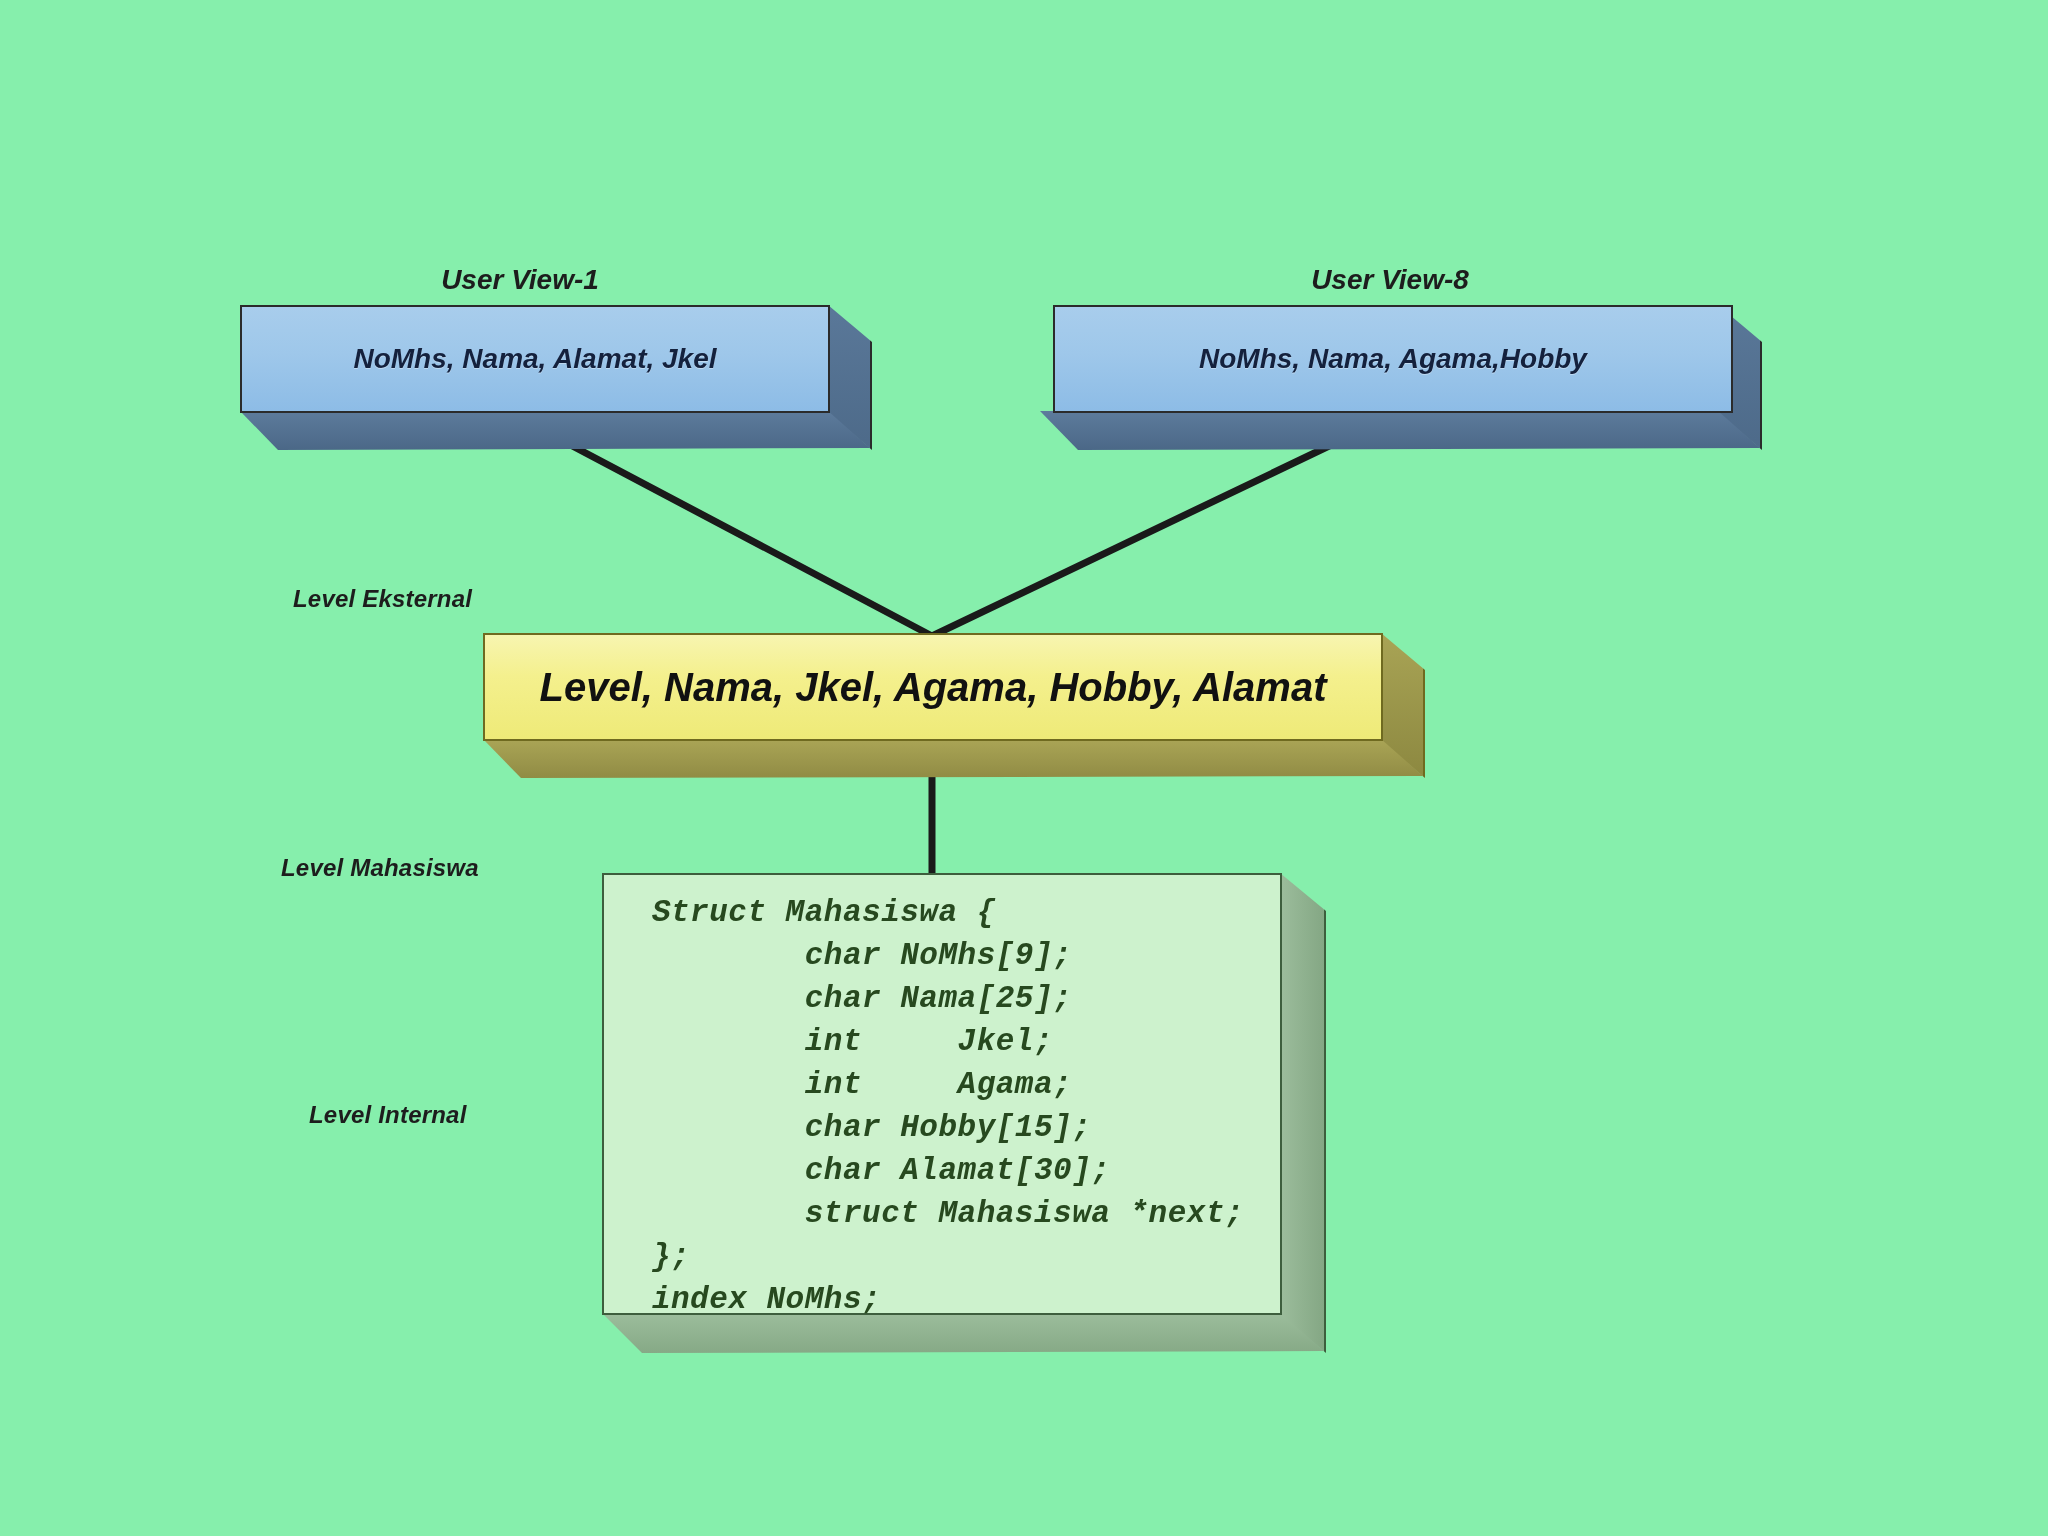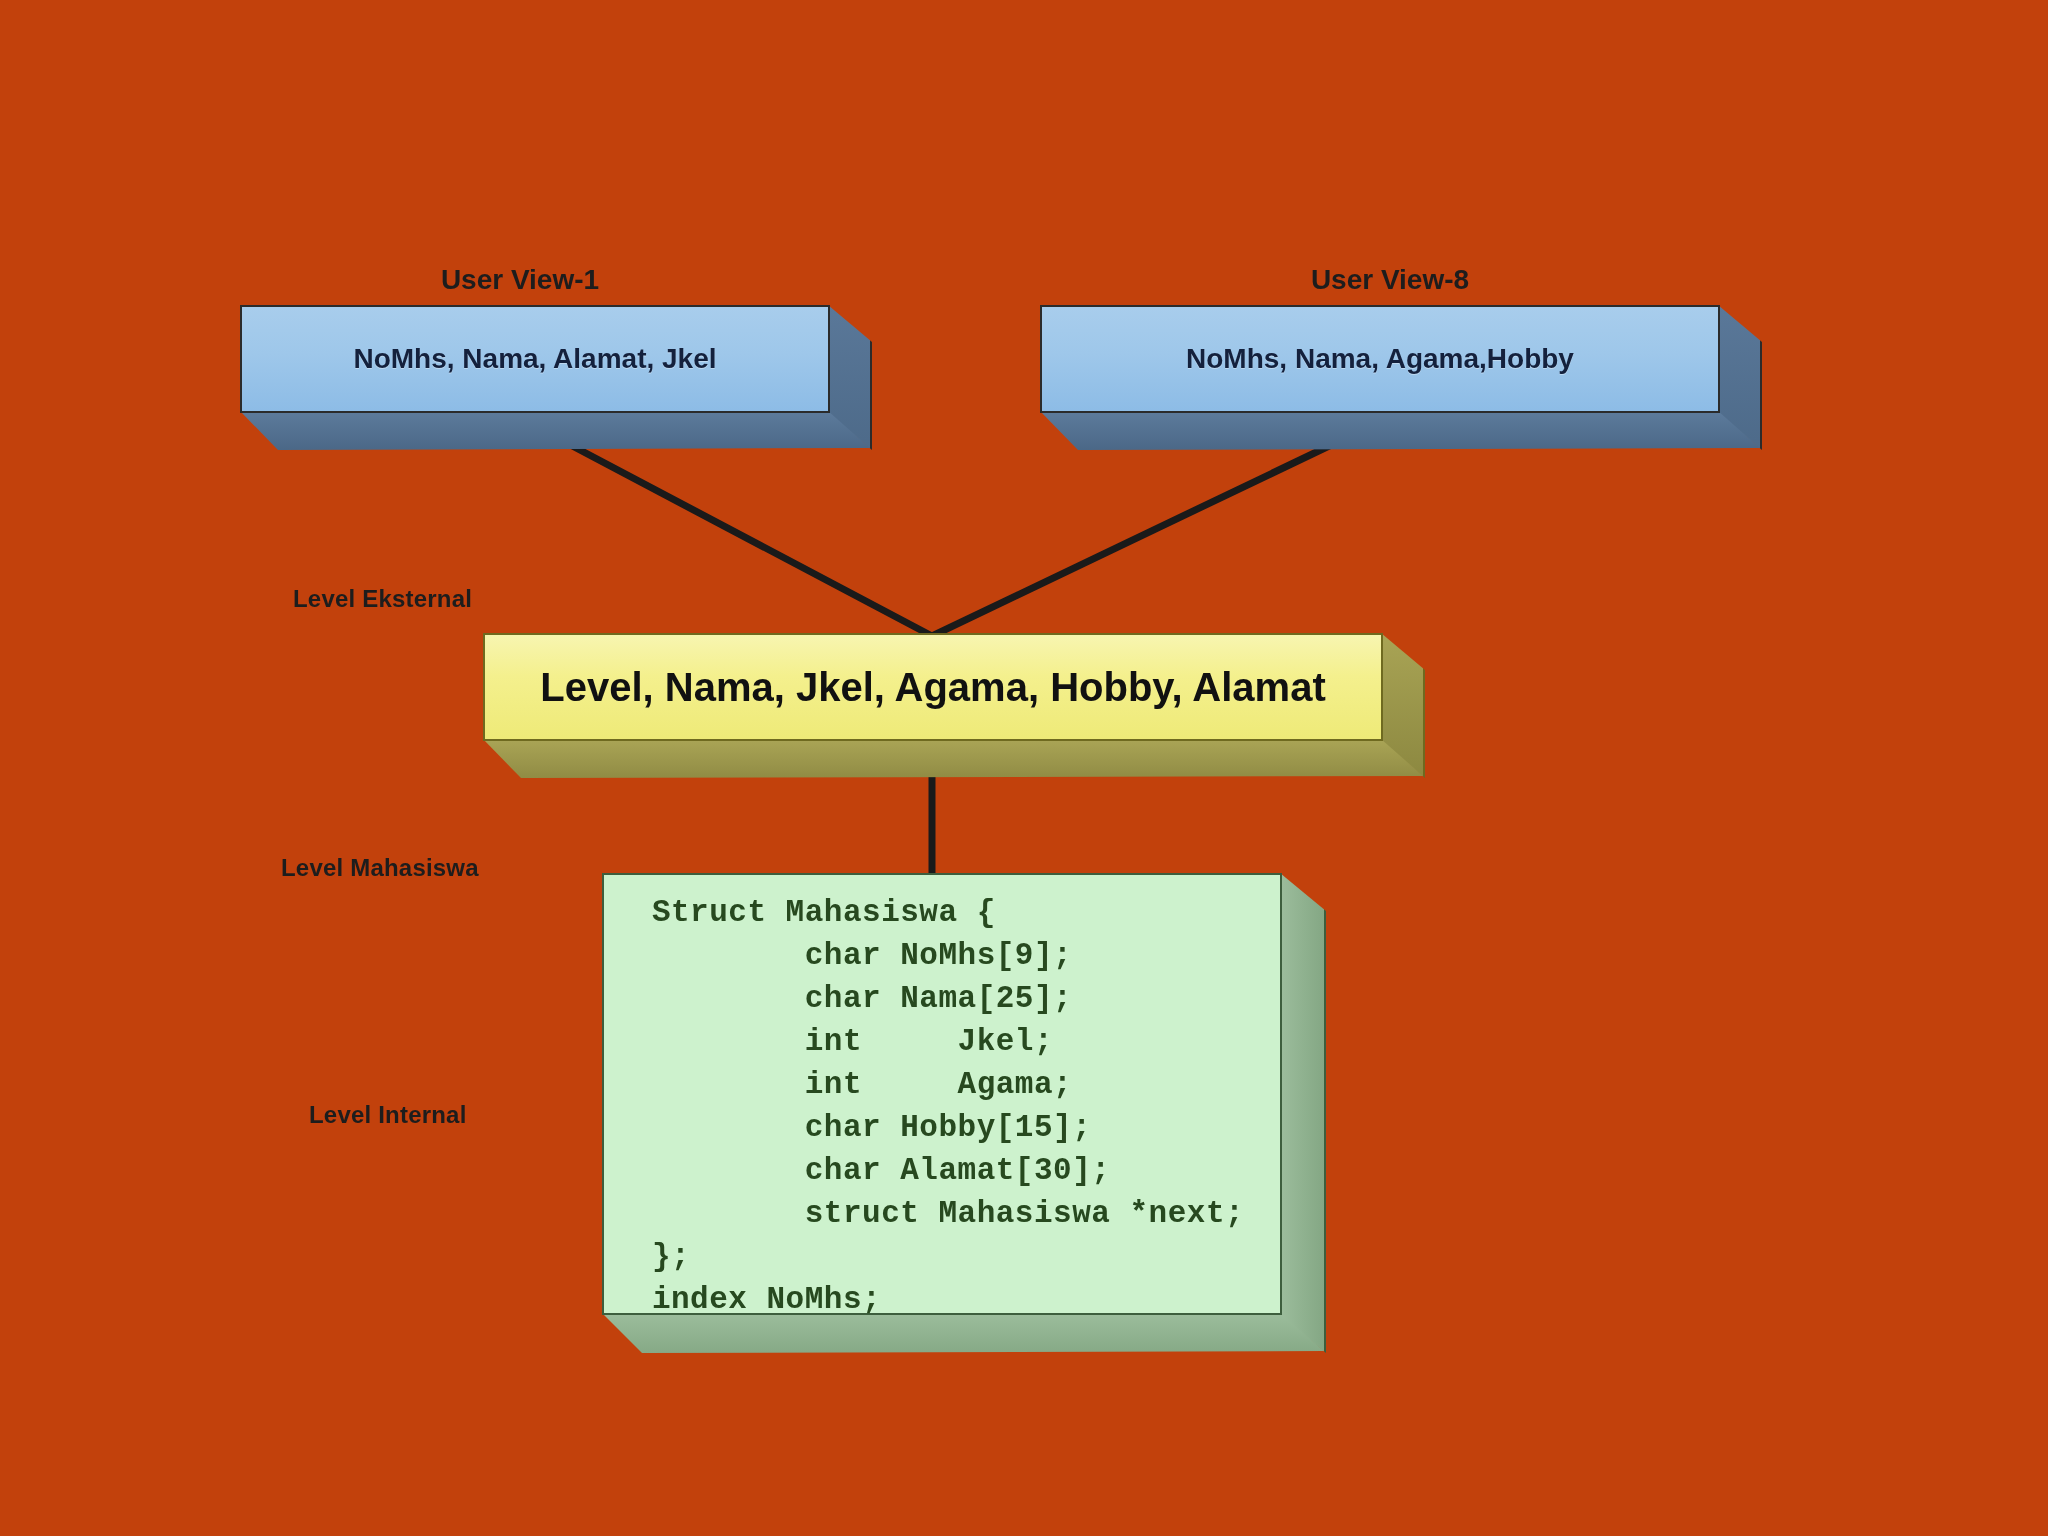--- a/index.html
+++ b/index.html
@@ -8,22 +8,23 @@
     padding: 0;
     background: #ffffff;
   }
   body {
     font-family: "Liberation Sans", sans-serif;
   }
   #stage {
     position: relative;
     width: 2048px;
     height: 1536px;
-    background: #c2410c;
+    background: #86efac;
     overflow: hidden;
+    font-style: italic;
   }
 
   
   #connectors {
     position: absolute;
     left: 0;
     top: 0;
     width: 2048px;
     height: 1536px;
     z-index: 1;
@@ -170,21 +171,21 @@
 
   <div class="slab slab-blue" style="left:1040px; top:305px; width:680px; height:145px;">
     <div style="position:absolute; left:678px; top:0; width:42px; height:145px;
                 background:linear-gradient(180deg,#5a7899 0%,#4d6a89 100%);
                 border-right:2px solid #2b2b2b;
                 clip-path:polygon(0 0, 100% 37px, 100% 100%, 0 108px);"></div>
     <div style="position:absolute; left:0; top:106px; width:720px; height:41px;
                 background:linear-gradient(180deg,#5d7b9c 0%,#4a6786 100%);
                 border-bottom:2px solid #2b2b2b;
                 clip-path:polygon(0 0, 678px 0, 720px 37px, 38px 39px);"></div>
-    <div class="face-front" style="width:680px;">
+    <div class="face-front" style="width:680px;margin-left:13px;">
       <span class="slab-text">NoMhs, Nama, Agama,Hobby</span>
     </div>
   </div>
 
   <div class="slab slab-yellow" style="left:483px; top:633px; width:900px; height:145px;">
     <div style="position:absolute; left:898px; top:0; width:42px; height:145px;
                 background:linear-gradient(180deg,#a9a455 0%,#8c8840 100%);
                 border-right:2px solid #6f6a20;
                 clip-path:polygon(0 0, 100% 37px, 100% 100%, 0 108px);"></div>
     <div style="position:absolute; left:0; top:106px; width:940px; height:41px;

